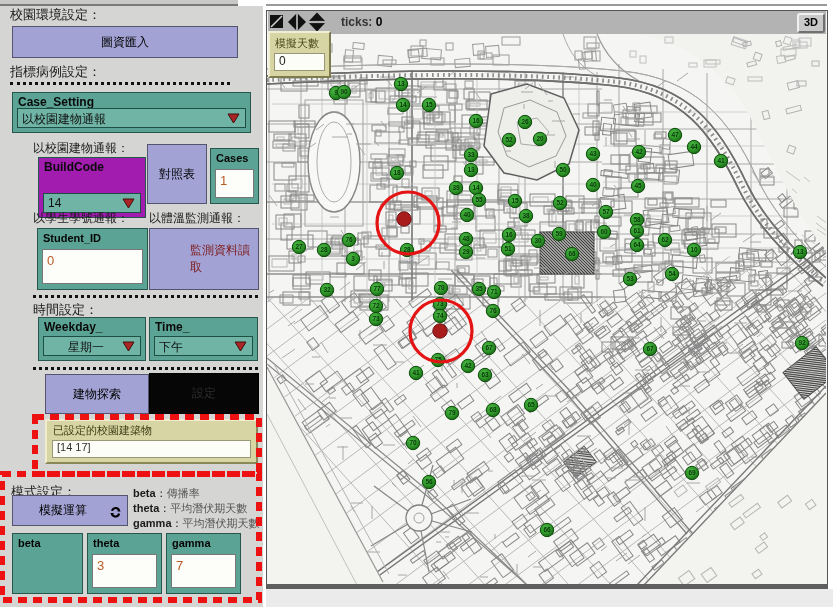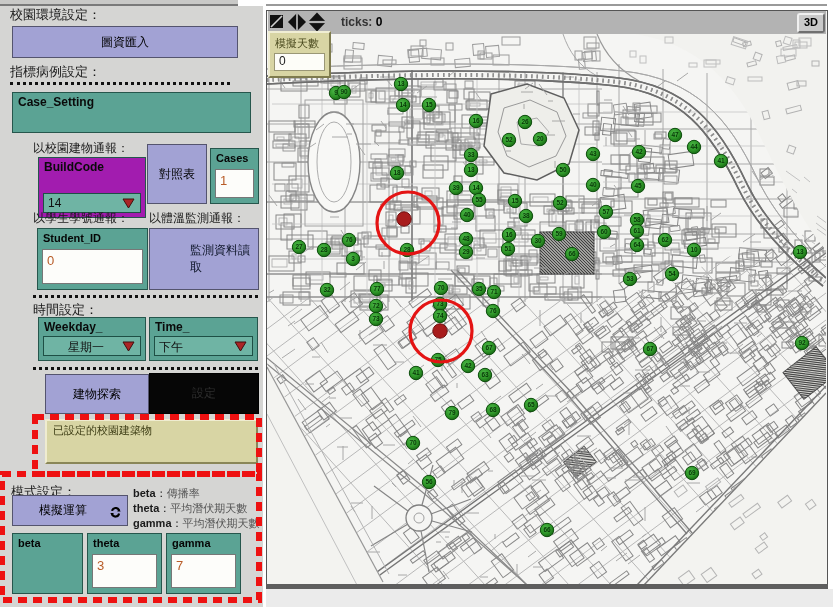--- a/index.html
+++ b/index.html
@@ -10,20 +10,26 @@
 <div style="position:absolute;left:0;top:0;width:238px;height:4px;background:#c9c9c7;"></div>
 <div style="position:absolute;left:0;top:4px;width:238px;height:2px;background:#7a7a7a;"></div>
 <div style="position:absolute;left:266px;top:4px;width:561px;height:2px;background:#9a9a9a;"></div>
 
 <div style="position:absolute;left:10px;top:6px;font:13px 'Liberation Sans',sans-serif;color:#1a1a1a;white-space:nowrap;">校園環境設定：</div>
 <div style="position:absolute;left:12px;top:26px;width:226px;height:32px;background:#a2a2d4;border:1px solid #54546e;box-sizing:border-box;display:flex;align-items:center;justify-content:center;font:12px 'Liberation Sans',sans-serif;color:#000;">圖資匯入</div>
 <div style="position:absolute;left:10px;top:63px;font:13px 'Liberation Sans',sans-serif;color:#1a1a1a;white-space:nowrap;">指標病例設定：</div>
 <div style="position:absolute;left:10px;top:82px;width:220px;height:0;border-top:3px dotted #111;"></div>
 <div style="position:absolute;left:12px;top:92px;width:239px;height:41px;background:#5ba394;border:1px solid #26564c;box-sizing:border-box;">
 <div style="position:absolute;left:5px;top:2px;font:bold 12px 'Liberation Sans',sans-serif;color:#0a0a0a;">Case_Setting</div>
+<div style="position:absolute;left:4px;right:4px;bottom:4px;height:20px;background:#6fb4a4;border:1px solid #1e4f45;box-sizing:border-box;">
+<div style="position:absolute;left:4px;top:2px;font:12px 'Liberation Sans',sans-serif;color:#111;">以校園建物通報</div>
+<svg style="position:absolute;right:5px;top:4px;" width="13" height="11" viewBox="0 0 13 11">
+        <path d="M 1 1 L 12 1 L 6.5 10 Z" fill="#aa2525" stroke="#401010" stroke-width="1"></path>
+      </svg>
+</div>
   </div>
 <div style="position:absolute;left:33px;top:140px;font:12px 'Liberation Sans',sans-serif;color:#1a1a1a;white-space:nowrap;">以校園建物通報：</div>
 <div style="position:absolute;left:38px;top:157px;width:108px;height:61px;background:#a21caf;border:1px solid #26564c;box-sizing:border-box;">
 <div style="position:absolute;left:5px;top:2px;font:bold 12px 'Liberation Sans',sans-serif;color:#0a0a0a;">BuildCode</div>
 <div style="position:absolute;left:4px;right:4px;bottom:4px;height:20px;background:#6fb4a4;border:1px solid #1e4f45;box-sizing:border-box;">
 <div style="position:absolute;left:4px;top:2px;font:12px 'Liberation Sans',sans-serif;color:#111;">14</div>
 <svg style="position:absolute;right:5px;top:4px;" width="13" height="11" viewBox="0 0 13 11">
         <path d="M 1 1 L 12 1 L 6.5 10 Z" fill="#aa2525" stroke="#401010" stroke-width="1"></path>
       </svg>
 </div>
@@ -36,21 +42,21 @@
 </div>
   </div>
 <div style="position:absolute;left:33px;top:210px;font:12px 'Liberation Sans',sans-serif;color:#1a1a1a;white-space:nowrap;">以學生學號通報：</div>
 <div style="position:absolute;left:149px;top:210px;font:12px 'Liberation Sans',sans-serif;color:#1a1a1a;white-space:nowrap;">以體溫監測通報：</div>
 <div style="position:absolute;left:37px;top:228px;width:111px;height:62px;background:#5ba394;border:1px solid #26564c;box-sizing:border-box;">
 <div style="position:absolute;left:5px;top:3px;font:bold 11px 'Liberation Sans',sans-serif;color:#050505;">Student_ID</div>
 <div style="position:absolute;left:4px;right:4px;bottom:5px;height:35px;background:#fdfdfa;border:1px solid #777;box-sizing:border-box;">
 <div style="position:absolute;left:4px;top:3px;font:13px 'Liberation Sans',sans-serif;color:#b85c28;">0</div>
 </div>
   </div>
-<div style="position:absolute;left:149px;top:228px;width:110px;height:62px;background:#a2a2d4;border:1px solid #54546e;box-sizing:border-box;display:flex;align-items:center;justify-content:center;font:12px 'Liberation Sans',sans-serif;color:#0f172a;padding-left:40px;">監測資料讀取</div>
+<div style="position:absolute;left:149px;top:228px;width:110px;height:62px;background:#a2a2d4;border:1px solid #54546e;box-sizing:border-box;display:flex;align-items:center;justify-content:center;font:12px 'Liberation Sans',sans-serif;color:#7f1d1d;padding-left:40px;">監測資料讀取</div>
 <div style="position:absolute;left:33px;top:295px;width:225px;height:0;border-top:3px dotted #111;"></div>
 <div style="position:absolute;left:33px;top:301px;font:13px 'Liberation Sans',sans-serif;color:#1a1a1a;white-space:nowrap;">時間設定：</div>
 <div style="position:absolute;left:38px;top:317px;width:108px;height:44px;background:#5ba394;border:1px solid #26564c;box-sizing:border-box;">
 <div style="position:absolute;left:5px;top:2px;font:bold 12px 'Liberation Sans',sans-serif;color:#0a0a0a;">Weekday_</div>
 <div style="position:absolute;left:4px;right:4px;bottom:4px;height:20px;background:#6fb4a4;border:1px solid #1e4f45;box-sizing:border-box;">
 <div style="position:absolute;left:4px;top:2px;font:12px 'Liberation Sans',sans-serif;color:#111;margin-left:20px;">星期一</div>
 <svg style="position:absolute;right:5px;top:4px;" width="13" height="11" viewBox="0 0 13 11">
         <path d="M 1 1 L 12 1 L 6.5 10 Z" fill="#aa2525" stroke="#401010" stroke-width="1"></path>
       </svg>
 </div>
@@ -63,20 +69,21 @@
         <path d="M 1 1 L 12 1 L 6.5 10 Z" fill="#aa2525" stroke="#401010" stroke-width="1"></path>
       </svg>
 </div>
   </div>
 <div style="position:absolute;left:33px;top:367px;width:225px;height:0;border-top:3px dotted #111;"></div>
 <div style="position:absolute;left:45px;top:374px;width:104px;height:40px;background:#a2a2d4;border:1px solid #54546e;box-sizing:border-box;display:flex;align-items:center;justify-content:center;font:12px 'Liberation Sans',sans-serif;color:#000;">建物探索</div>
 <div style="position:absolute;left:149px;top:373px;width:110px;height:41px;background:#060606;border:1px solid #000;box-sizing:border-box;display:flex;align-items:center;justify-content:center;font:12px 'Liberation Sans',sans-serif;color:#2e2e2e;">設定</div>
 
 <div style="position:absolute;left:45px;top:419px;width:213px;height:45px;background:#d8d5a4;border-top:2px solid #efecd0;border-left:2px solid #efecd0;border-right:2px solid #8a8758;border-bottom:2px solid #8a8758;box-sizing:border-box;">
 <div style="position:absolute;left:6px;top:2px;font:11px 'Liberation Sans',sans-serif;color:#3c3c14;">已設定的校園建築物</div>
+<div style="position:absolute;left:5px;right:5px;bottom:4px;height:18px;background:#fdfdf8;border:1px solid #9a9776;box-sizing:border-box;font:11px 'Liberation Sans',sans-serif;color:#333;padding-left:4px;">[14 17]</div>
 </div>
 
 <div style="position:absolute;left:11px;top:483px;font:13px 'Liberation Sans',sans-serif;color:#1a1a1a;white-space:nowrap;">模式設定：</div>
 <div style="position:absolute;left:12px;top:495px;width:116px;height:31px;background:#a2a2d4;border:1px solid #54546e;box-sizing:border-box;display:flex;align-items:center;justify-content:center;font:12px 'Liberation Sans',sans-serif;color:#000;">
     <span style="margin-right:14px">模擬運算</span>
     <svg width="11" height="11" style="position:absolute;right:6px;bottom:7px;" viewBox="0 0 16 16">
       <path d="M3 10.5 a5.3 5.3 0 0 0 10.2 -1" fill="none" stroke="#000" stroke-width="3"></path>
       <path d="M13 4.5 a5.3 5.3 0 0 0 -10 1.2" fill="none" stroke="#000" stroke-width="3"></path>
       <path d="M15.5 6.5 L10.5 6.5 L13 1.8 Z" fill="#000"></path>
       <path d="M0.5 8.6 L5.5 8.6 L3 13.4 Z" fill="#000"></path>

